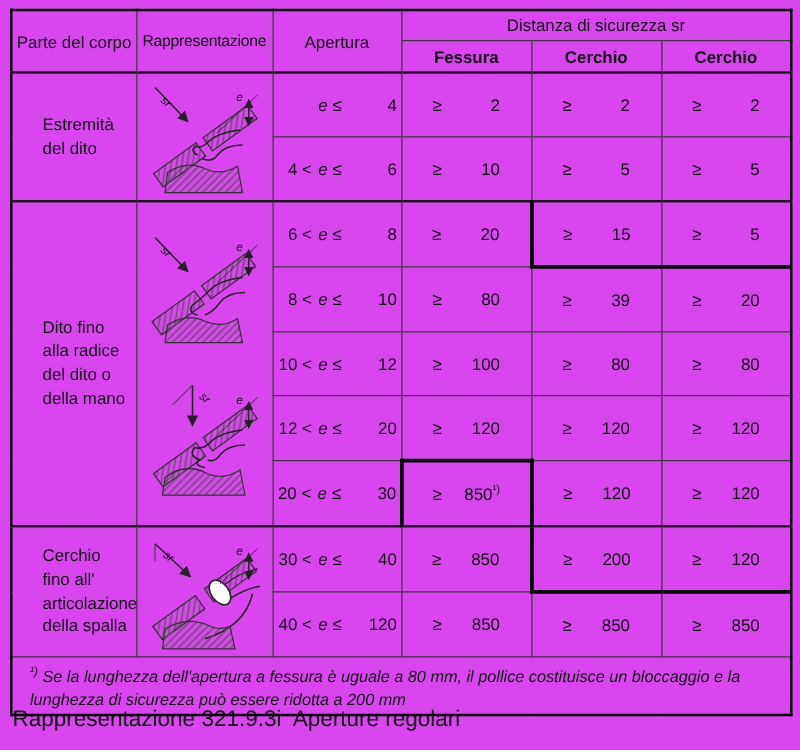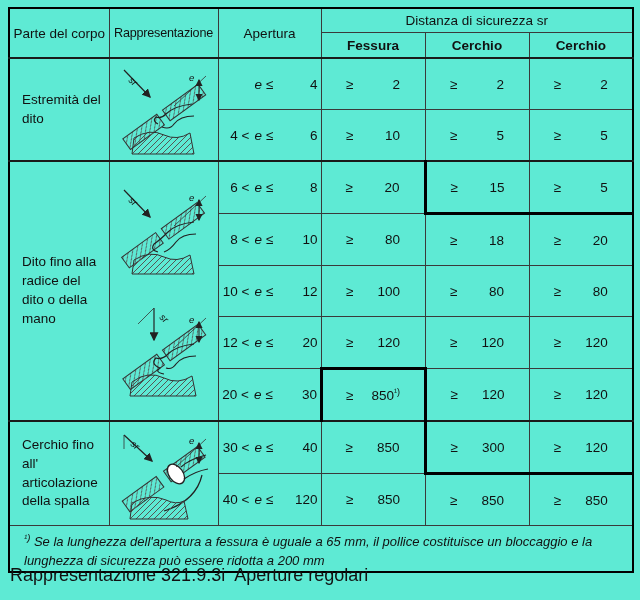--- a/index.html
+++ b/index.html
@@ -1,26 +1,26 @@
 <!DOCTYPE html>
 <html><head>
 <meta charset="utf-8">
 <style>
   html,body{margin:0;padding:0;background:#fff;}
-  .page{position:relative;width:640px;height:600px;background:#5eead4;
+  .page{position:relative;width:640px;height:600px;background:#d946ef;
         font-family:"Liberation Sans", sans-serif;color:#111;overflow:hidden;}
   table.std{position:absolute;left:8px;top:7px;width:624px;border-collapse:collapse;
         table-layout:fixed;border:2px solid #000;}
   td,th{border:1px solid #3a3a3a;padding:0;text-align:center;vertical-align:middle;
         font-weight:normal;font-size:13.5px;color:#111;}
   thead tr.h1 th{height:23px;}
   thead tr.h2 th{height:24px;font-weight:bold;}
   th.repr-h{font-size:12.6px;letter-spacing:-0.2px;margin-top:32px;}
   tbody td{height:50px;}
-  td.body-part{text-align:left;padding:0 4px 0 12px;line-height:1.4;}
+  td.body-part{text-align:left;padding:0 4px 0 24px;line-height:1.4;}
   td.repr{padding:0;}
   .repr-stack{display:flex;flex-direction:column;align-items:center;justify-content:center;gap:26px;}
   
   .ap{display:flex;width:96px;margin:0 auto;align-items:baseline;}
   .ap .pre{width:28px;text-align:right;white-space:pre;}
   .ap .avar{font-style:italic;margin:0 4px 0 5px;}
   .ap .rel{}
   .ap .amax{margin-left:auto;text-align:right;}
   
   .val{display:flex;width:54px;margin:0 auto;justify-content:space-between;align-items:baseline;}
@@ -227,21 +227,21 @@
           </td>
           <td>
             <div class="val">
               <span class="sign">≥</span>
               <span class="num">80</span>
             </div>
           </td>
           <td>
             <div class="val">
               <span class="sign">≥</span>
-              <span class="num">18</span>
+              <span class="num">39</span>
             </div>
           </td>
           <td>
             <div class="val">
               <span class="sign">≥</span>
               <span class="num">20</span>
             </div>
           </td>
         </tr>
         <tr>
@@ -361,21 +361,21 @@
           </td>
           <td class="b-right">
             <div class="val">
               <span class="sign">≥</span>
               <span class="num">850</span>
             </div>
           </td>
           <td class="b-bottom">
             <div class="val">
               <span class="sign">≥</span>
-              <span class="num">300</span>
+              <span class="num">200</span>
             </div>
           </td>
           <td class="b-bottom">
             <div class="val">
               <span class="sign">≥</span>
               <span class="num">120</span>
             </div>
           </td>
         </tr>
         <tr>
@@ -402,21 +402,21 @@
           <td>
             <div class="val">
               <span class="sign">≥</span>
               <span class="num">850</span>
             </div>
           </td>
         </tr>
       </tbody>
     <tfoot>
       <tr>
-        <td colspan="6" class="footnote"><sup>¹)</sup> <span>Se la lunghezza dell'apertura a fessura è uguale a 65 mm, il pollice costituisce un bloccaggio e la lunghezza di sicurezza può essere ridotta a 200 mm</span></td>
+        <td colspan="6" class="footnote"><sup>¹)</sup> <span>Se la lunghezza dell'apertura a fessura è uguale a 80 mm, il pollice costituisce un bloccaggio e la lunghezza di sicurezza può essere ridotta a 200 mm</span></td>
       </tr>
     </tfoot>
   </table>
 
   <div class="caption">
     <span>Rappresentazione 321.9.3i</span><span class="cap-title">Aperture regolari</span>
   </div>
 
 </div>
 

